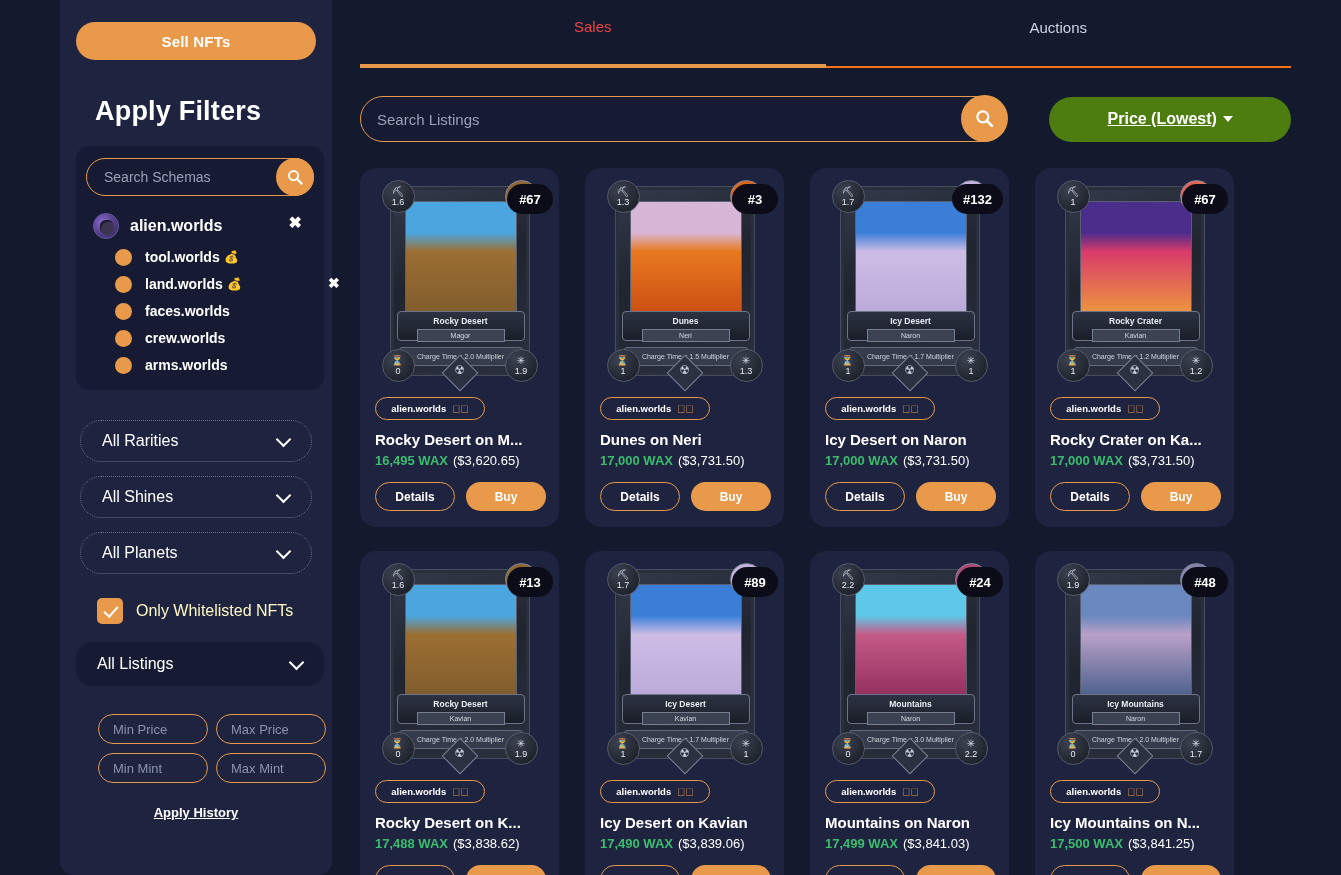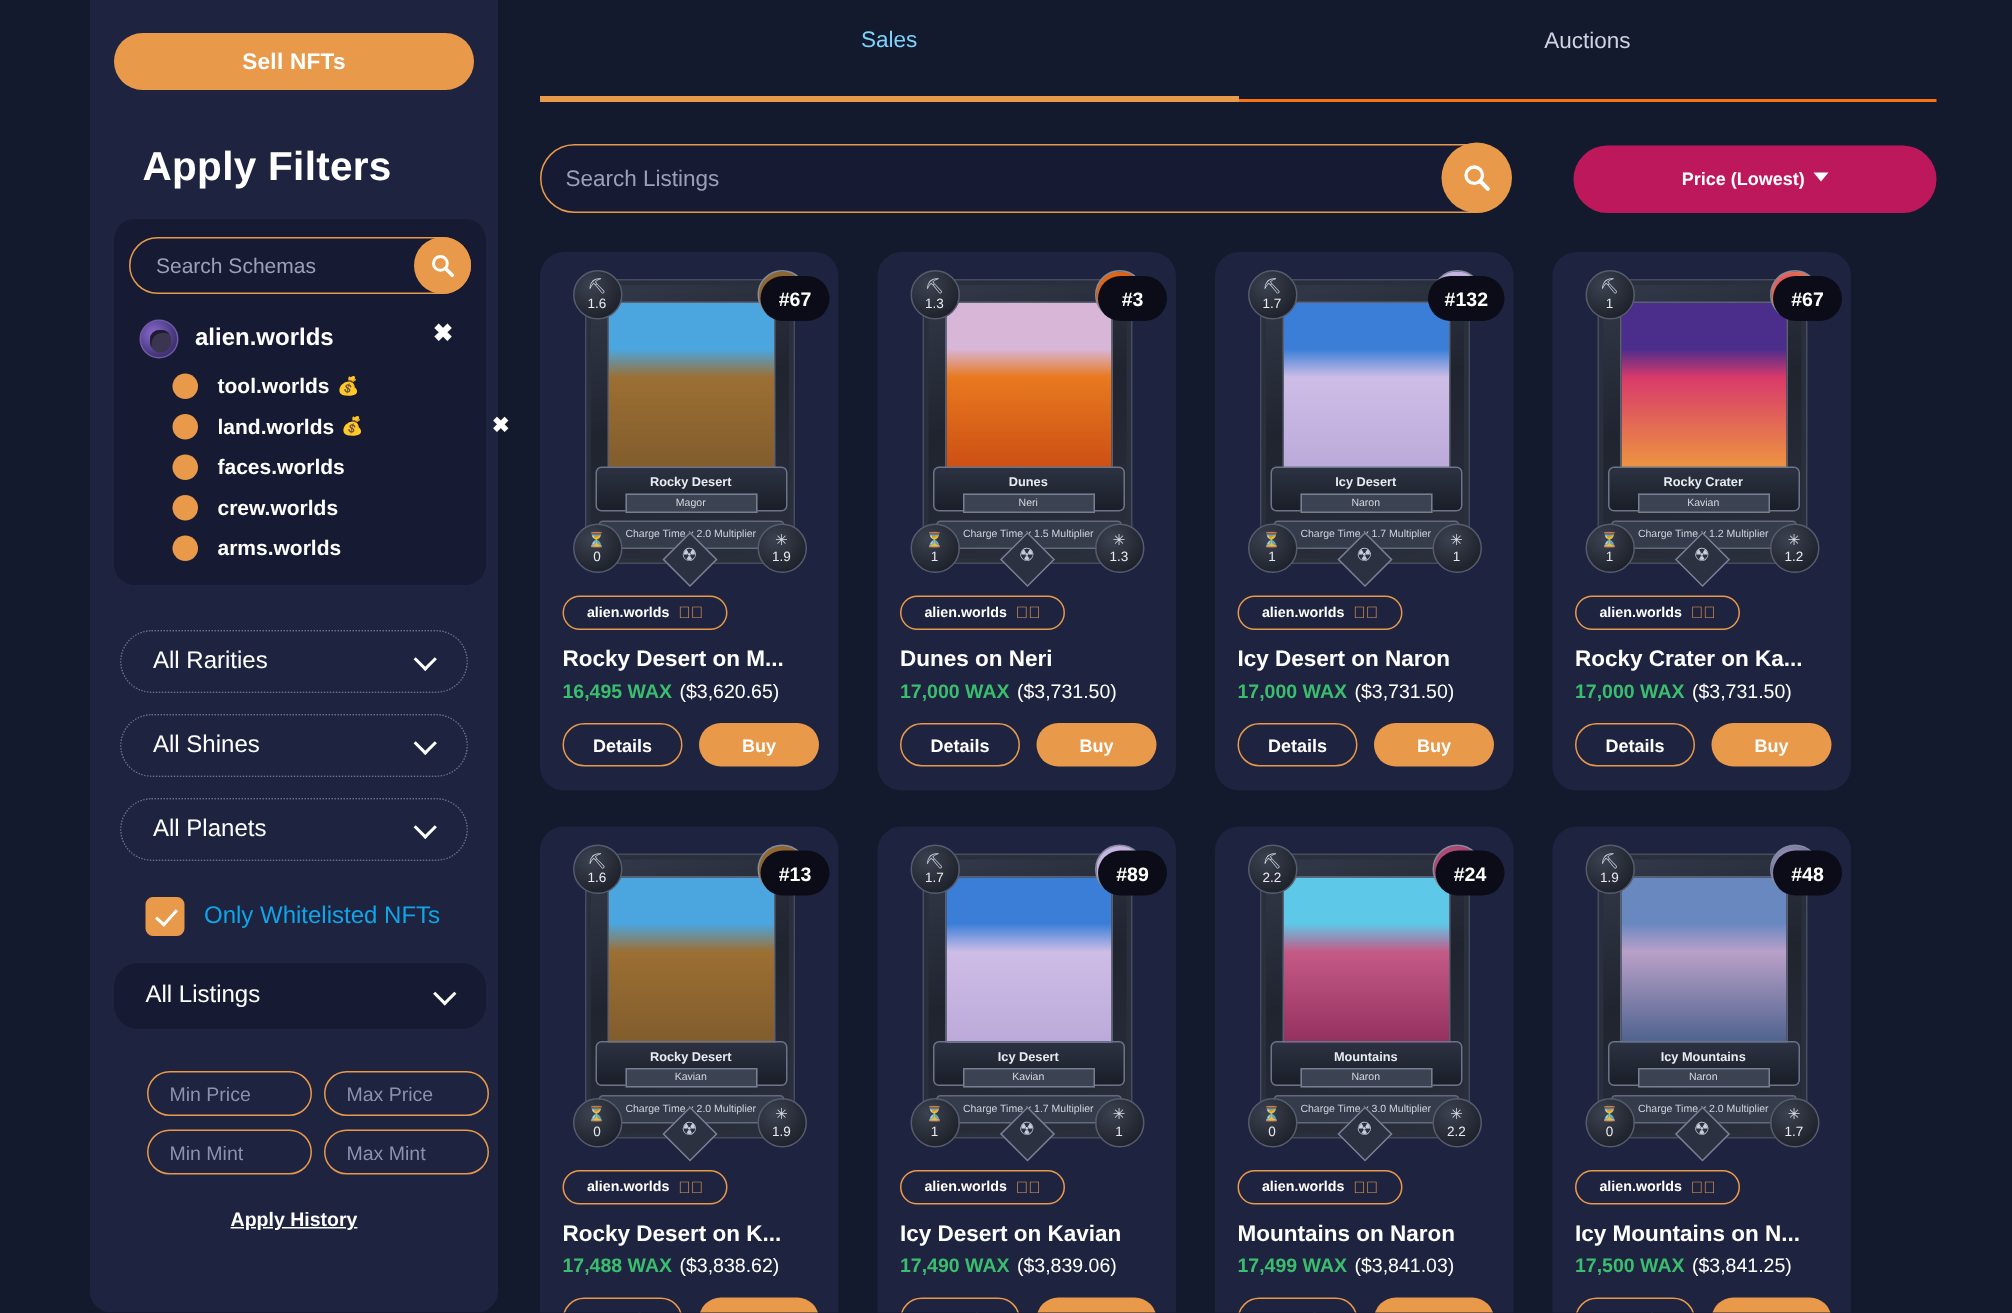--- a/index.html
+++ b/index.html
@@ -98,21 +98,21 @@
   .box {
     width: 26px; height: 26px; border: 2px solid #e8994a; border-radius: 5px;
     flex: none; position: relative;
   }
   .box.on { background: #e8994a; }
   .box.on::after {
     content: ""; position: absolute; left: 8px; top: 3px; width: 6px; height: 12px;
     border-right: 2.6px solid #ffffff; border-bottom: 2.6px solid #ffffff;
     transform: rotate(42deg);
   }
-  .check-label { margin-left: 13px; font-size: 16px; color: #0ea5e9; }
+  .check-label { margin-left: 13px; font-size: 16px; color: #fef9c3; }
   .select-solid {
     position: relative; width: 248px; height: 44px; margin: 0 auto;
     background: #161b33; border-radius: 16px; display: flex; align-items: center;
     cursor: pointer;
   }
   .price-grid {
     display: grid; grid-template-columns: 110px 110px; gap: 9px 8px;
     margin: 28px 0 0 22px;
   }
   .mini-input {
@@ -128,43 +128,44 @@
   }
 
   
   .main { position: absolute; left: 360px; top: 0; width: 931px; height: 875px; }
   .tabs { display: flex; width: 931px; height: 68px; position: relative; }
   .tab {
     flex: 1; display: flex; align-items: center; justify-content: center;
     font-size: 15px; color: #cfd3e0; cursor: pointer; padding-bottom: 12px;
     border-bottom: 2px solid #f97316;
   }
-  .tab.active { color: #7dd3fc; border-bottom: 4px solid #e8994a; }
+  .tab.active { color: #ef4444; border-bottom: 4px solid #e8994a; }
 
   .search-row { display: flex; align-items: center; margin-top: 28px; }
   .listing-search {
     position: relative; width: 670px; height: 46px;
     border: 1.8px solid #e8994a; border-radius: 23px; background: #161b33;
   }
   .listing-search input {
     position: absolute; left: 16px; top: 0; width: 590px; height: 44px;
     background: transparent; border: none; outline: none;
     color: #e3e6ef; font-size: 15px; font-family: "Liberation Sans", sans-serif;
   }
   .listing-search input::placeholder { color: #9aa0b5; }
   .srch-circle-lg {
     position: absolute; right: -2px; top: -2px; width: 47px; height: 47px;
     background: #e8994a; border-radius: 50%;
     display: flex; align-items: center; justify-content: center; cursor: pointer;
   }
   .sort-btn {
     width: 250px; height: 45px; margin-left: 42px;
-    background: #be185d; border: none; border-radius: 23px;
-    color: #ffffff; font-size: 12px; font-weight: bold; cursor: pointer;
+    background: #4d7c0f; border: none; border-radius: 23px;
+    color: #ffffff; font-size: 16px; font-weight: bold; cursor: pointer;
     font-family: "Liberation Sans", sans-serif;
+    text-decoration: underline;
   }
   .caret-dn {
     display: inline-block; margin-left: 6px;
     border-left: 5px solid transparent; border-right: 5px solid transparent;
     border-top: 6px solid #ffffff; vertical-align: 2px;
   }
 
   
   .grid {
     display: grid; grid-template-columns: repeat(4, 199px); gap: 24px 26px;

